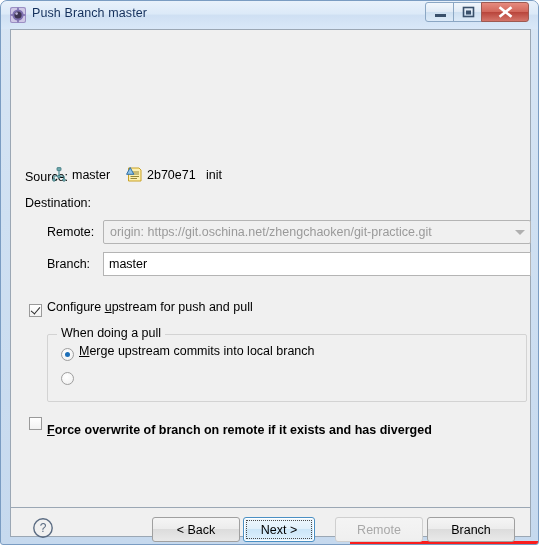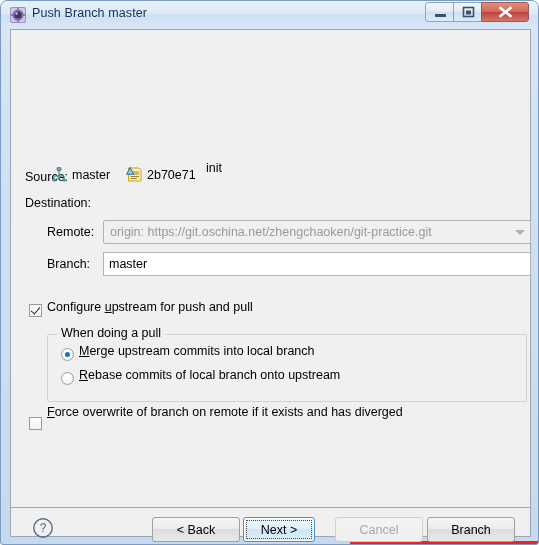--- a/index.html
+++ b/index.html
@@ -139,21 +139,21 @@
     color: #000000;
     white-space: nowrap;
   }
   .mn { text-decoration: underline; }
 
   #lbl-source   { left: 14px; top: 45px; margin-top: 28px; }
   #src-branch-icon { position: absolute; left: 40px; top: 70px; width: 16px; height: 16px; }
   #src-branch-name { left: 61px; top: 71px; }
   #src-commit-icon { position: absolute; left: 115px; top: 69px; width: 17px; height: 17px; }
   #src-commit-id   { left: 136px; top: 71px; }
-  #src-commit-msg  { left: 195px; top: 64px; }
+  #src-commit-msg  { left: 195px; top: 71px; }
 
   #lbl-destination { left: 14px; top: 99px; }
   #lbl-remote { left: 36px; top: 128px; }
   #lbl-branch { left: 36px; top: 160px; }
 
   
   #remote-combo {
     position: absolute;
     left: 92px; top: 123px;
     width: 428px; height: 24px;
@@ -209,21 +209,21 @@
     position: absolute;
     left: 3px; top: 0px;
     width: 4px; height: 8px;
     border: solid #2a2a2a;
     border-width: 0 1.6px 1.6px 0;
     transform: rotate(40deg);
   }
   #cb-upstream { left: 18px; top: 207px; }
   #cb-upstream-lbl { left: 36px; top: 203px; }
   #cb-force { left: 18px; top: 320px; }
-  #cb-force-lbl { left: 36px; top: 308px; }
+  #cb-force-lbl { left: 36px; top: 326px; font-weight: bold; }
 
   
   #group-pull {
     position: absolute;
     left: 36px; top: 237px;
     width: 480px; height: 68px;
     box-sizing: border-box;
     border: 1px solid #d3d3d3;
     border-radius: 2px;
   }
@@ -429,21 +429,20 @@
       <div class="cbx checked" id="cb-upstream"></div>
       <div class="lbl" id="cb-upstream-lbl"><span>Configure </span><span class="mn">u</span><span>pstream for push and pull</span></div>
 
       <div id="group-pull">
         <div id="group-pull-legend">When doing a pull</div>
 
         <div class="radio on" id="rb-merge"></div>
         <div class="glbl" id="rb-merge-lbl"><span></span><span class="mn">M</span><span>erge upstream commits into local branch</span></div>
 
         <div class="radio" id="rb-rebase"></div>
-        <div class="glbl" id="rb-rebase-lbl"><span></span><span class="mn">R</span><span>ebase commits of local branch onto upstream</span></div>
       </div>
 
       <div class="cbx" id="cb-force"></div>
       <div class="lbl" id="cb-force-lbl"><span></span><span class="mn">F</span><span>orce overwrite of branch on remote if it exists and has diverged</span></div>
 
       <div id="advanced-box"></div>
 
     </div>
 
     <div id="buttonbar">
@@ -454,21 +453,21 @@
         </svg>
       </div>
 
       <button class="btn" id="btn-back">&lt; Back</button>
 
       <button class="btn" id="btn-next">
         <span>Next &gt;</span>
         <span id="btn-next-focus"></span>
       </button>
 
-      <button class="btn" id="btn-finish" disabled="">Cancel</button>
+      <button class="btn" id="btn-finish" disabled="">Remote</button>
 
       <button class="btn" id="btn-cancel">Branch</button>
     </div>
 
   </div>
 
   <div id="bottom-strip"></div>
 </div>
 
 </body></html>

